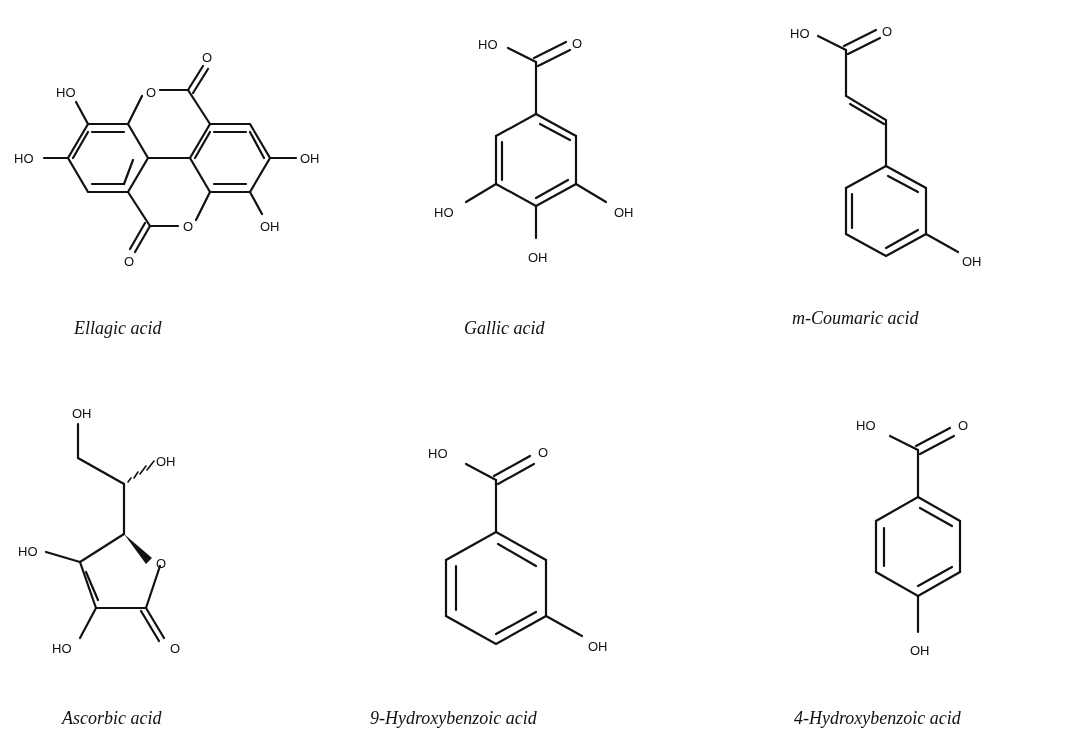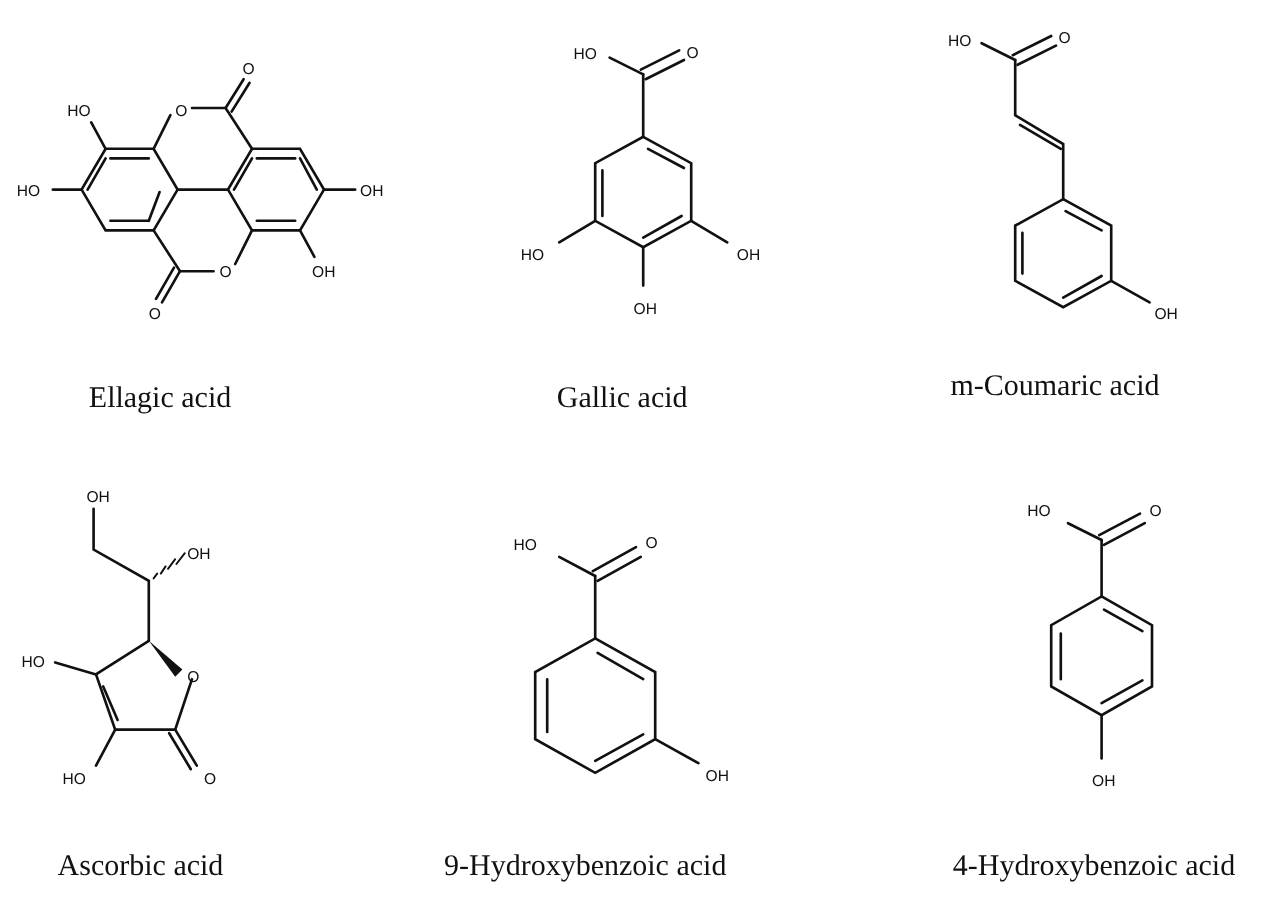--- a/index.html
+++ b/index.html
@@ -1,20 +1,20 @@
 <!DOCTYPE html>
 <html><head>
 <meta charset="utf-8">
 <style>
   html, body { margin: 0; padding: 0; background: #ffffff; }
   body { width: 1065px; height: 751px; position: relative; overflow: hidden; }
   svg.canvas { position: absolute; left: 0; top: 0; }
   .bond { stroke: #111; stroke-width: 2.2; fill: none; stroke-linecap: round; }
   .atom { font-family: "Liberation Sans", sans-serif; font-size: 13px; fill: #111; }
-  .name { position: absolute; font-family: "Liberation Serif", serif; font-size: 25px; color: #111; white-space: nowrap; }
+  .name { position: absolute; font-family: "Liberation Serif", serif; font-size: 18px; color: #111; white-space: nowrap; font-style: italic; }
 </style>
 </head>
 <body>
 
 <svg class="canvas" width="1065" height="751" viewBox="0 0 1065 751">
 
   <g>
 
     <path class="bond" d="M88,124 L128,124 L148,158 L128,192 L88,192 L68,158 Z"></path>
     <path class="bond" d="M92,132 L124,132 M124,184 L92,184 M73,158 L88,132"></path>
@@ -102,15 +102,15 @@
     <path class="bond" d="M918,596 L918,632"></path>
   </g>
   <text class="atom" x="856" y="430">HO</text>
   <text class="atom" x="958" y="430">O</text>
   <text class="atom" x="910" y="655">OH</text>
 </svg>
 
 <div class="name" style="left:74px; top:318px;">Ellagic acid</div>
 <div class="name" style="left:464px; top:318px;text-align:center;">Gallic acid</div>
 <div class="name" style="left:792px; top:308px;">m-Coumaric acid</div>
-<div class="name" style="left:48px; top:708px;">Ascorbic acid</div>
+<div class="name" style="left:62px; top:708px;">Ascorbic acid</div>
 <div class="name" style="left:370px; top:708px;">9-Hydroxybenzoic acid</div>
 <div class="name" style="left:794px; top:708px;text-align:right;">4-Hydroxybenzoic acid</div>
 
 </body></html>

